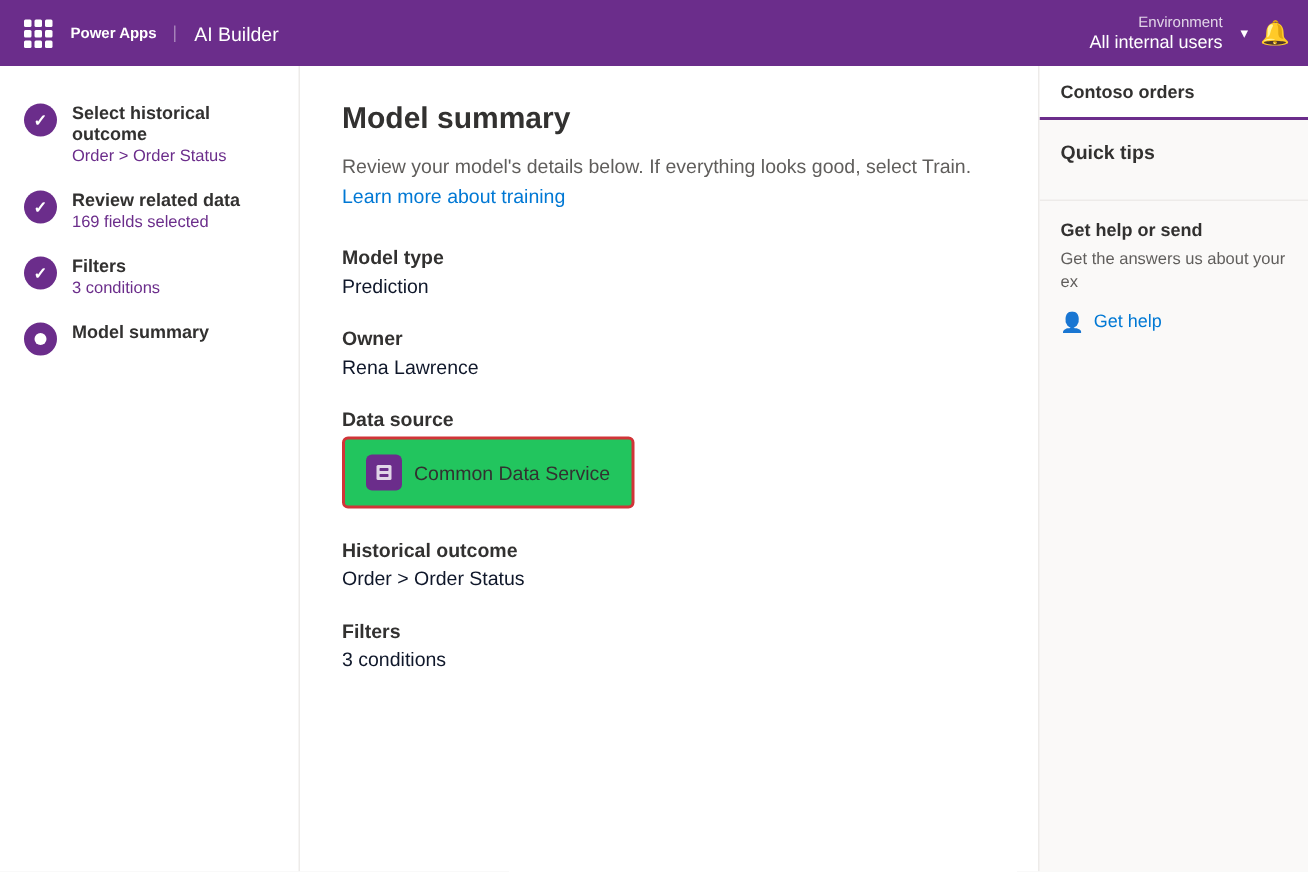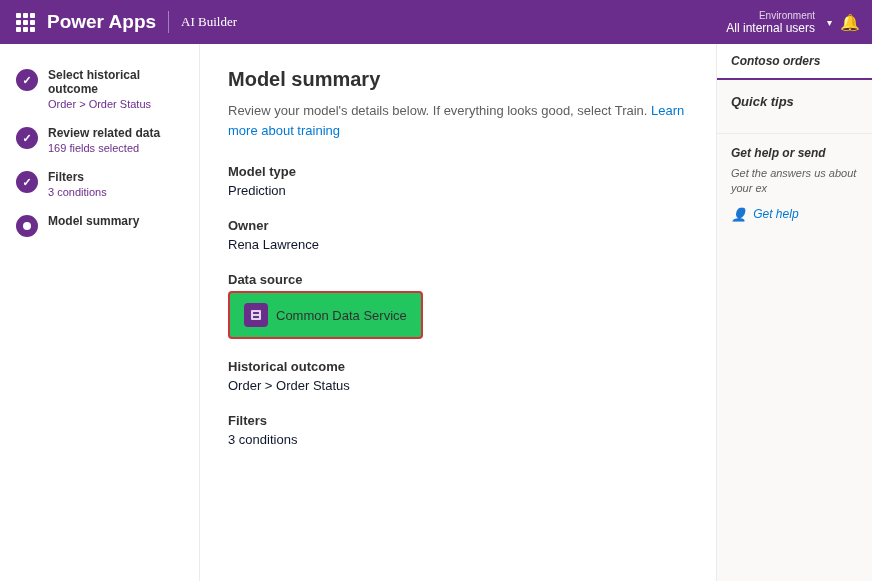--- a/index.html
+++ b/index.html
@@ -16,22 +16,22 @@
       flex-shrink: 0;
     }
     .top-nav-grid {
       display: flex;
       align-items: center;
       gap: 4px;
       cursor: pointer;
     }
     .grid-icon { display: grid; grid-template-columns: repeat(3,5px); gap: 2px; padding: 4px; }
     .grid-dot { width: 5px; height: 5px; background: white; border-radius: 1px; }
-    .app-name { font-size: 19px; font-weight: 600; color: white; margin-left: 8px; padding-right: 12px; border-right: 1px solid rgba(255,255,255,0.4); }
-    .app-subtitle { font-size: 13px; color: white; margin-left: 12px; font-family: Liberation Serif, serif; }
+    .app-name { font-size: 10px; font-weight: 600; color: white; margin-left: 8px; padding-right: 12px; border-right: 1px solid rgba(255,255,255,0.4); }
+    .app-subtitle { font-size: 13px; color: white; margin-left: 12px; }
     .nav-spacer { flex: 1; }
     .env-section { display: flex; flex-direction: column; align-items: flex-end; margin-right: 8px; cursor: pointer; }
     .env-label { font-size: 10px; color: rgba(255,255,255,0.8); }
     .env-value { font-size: 12px; color: white; }
     .nav-chevron { color: white; font-size: 10px; margin-left: 4px; }
     .bell-icon { color: white; font-size: 16px; margin-left: 8px; cursor: pointer; }
 
     
     .main-layout {
       display: flex;
@@ -149,27 +149,26 @@
     .entity-table td {
       font-size: 13px;
       color: #605e5c;
       padding: 8px 0;
       border-bottom: 1px solid #f3f2f1;
     }
     .sort-icon { font-size: 10px; margin-left: 3px; }
 
     
     .right-panel {
-      width: 156px;
+      width: 180px;
       background: #faf9f8;
       border-left: 1px solid #edebe9;
       padding: 0;
       flex-shrink: 0;
       overflow: hidden;
-      font-style: italic;
     }
     .right-panel-tab {
       padding: 10px 14px;
       font-size: 12px;
       font-weight: 600;
       color: #323130;
       border-bottom: 2px solid #6b2d8b;
       background: white;
       cursor: pointer;
     }

